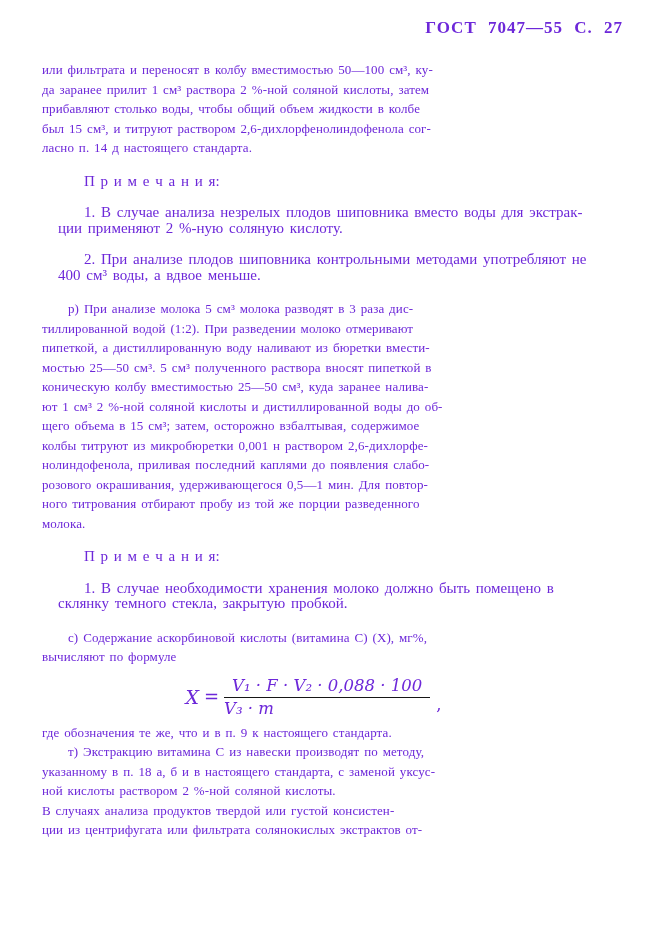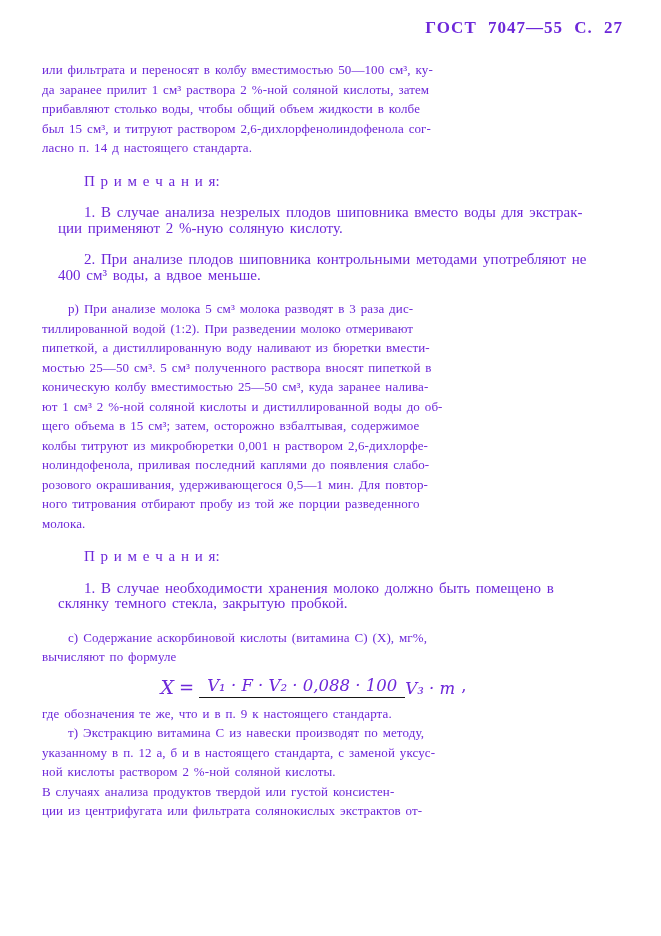--- a/index.html
+++ b/index.html
@@ -51,22 +51,22 @@
     align-items:center;
     font-size:16.5px;
     font-style:italic;
     font-family:"DejaVu Serif", "Liberation Serif", serif;
     margin:9px 40px 5px 0;
   }
   .formula .f-lhs { font-size:19px; margin-right:5px; }
   .formula .f-eq { font-style:normal; margin-right:5px; font-size:18px; }
   .frac {
     display:inline-flex;
-    flex-direction:row;
-    align-items:flex-end;
+    flex-direction:column;
+    align-items:flex-start;
     vertical-align:middle;
   }
   .frac .num { padding:0 8px 2px 8px; border-bottom:1.5px solid #161616; }
   .frac .den { padding-top:1px; }
   .formula .f-comma { font-style:normal; margin-left:6px; align-self:flex-end; padding-bottom:4px; }
   .section-heading {
     text-align:center;
     font-family:"Liberation Sans", sans-serif;
     font-size:15px;
     font-weight:bold;
@@ -126,18 +126,18 @@
       <span class="num">V₁ · F · V₂ · 0,088 · 100</span>
       <span class="den">V₃ · m</span>
     </span>
     <span class="f-comma">,</span>
   </div>
 
   <p class="para">где обозначения те же, что и в п. 9 к настоящего стандарта.</p>
 
 
   <p class="para indent">т) Экстракцию витамина С из навески производят по методу,
-указанному в п. 12 а, б и в настоящего стандарта, с заменой уксус-
+указанному в п. 18 а, б и в настоящего стандарта, с заменой уксус-
 ной кислоты раствором 2 %-ной соляной кислоты.
 В случаях анализа продуктов твердой или густой консистен-
 ции из центрифугата или фильтрата солянокислых экстрактов от-</p>
 
 </div>
 
 </body></html>

